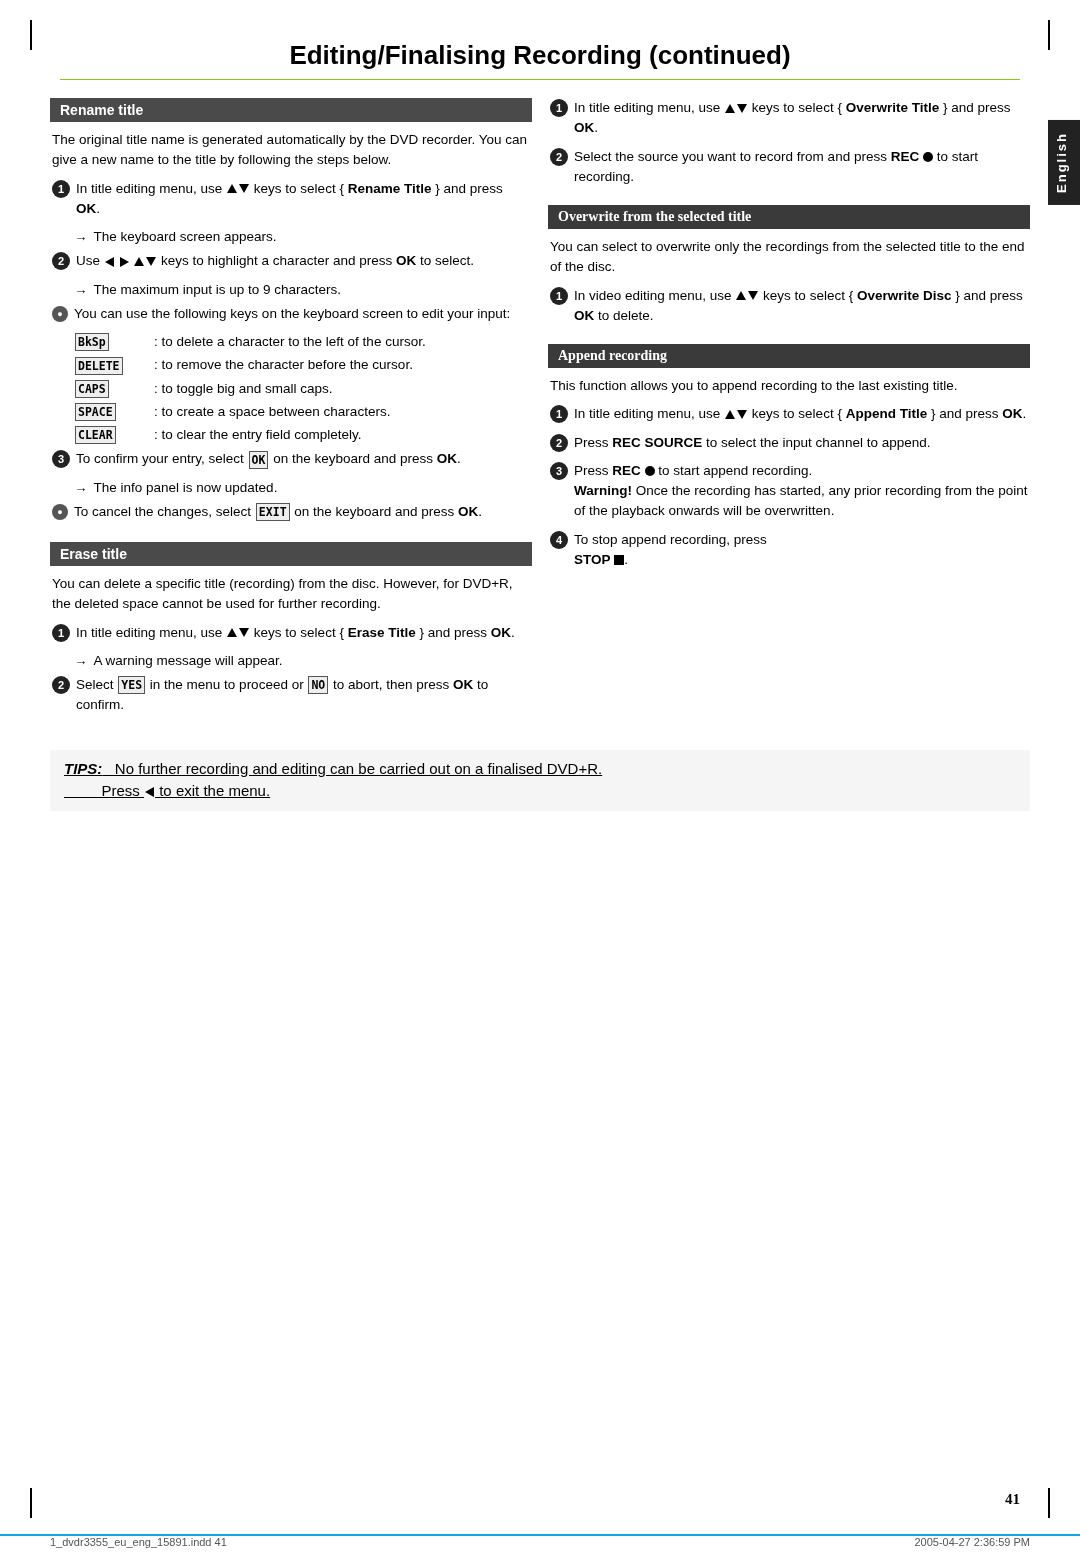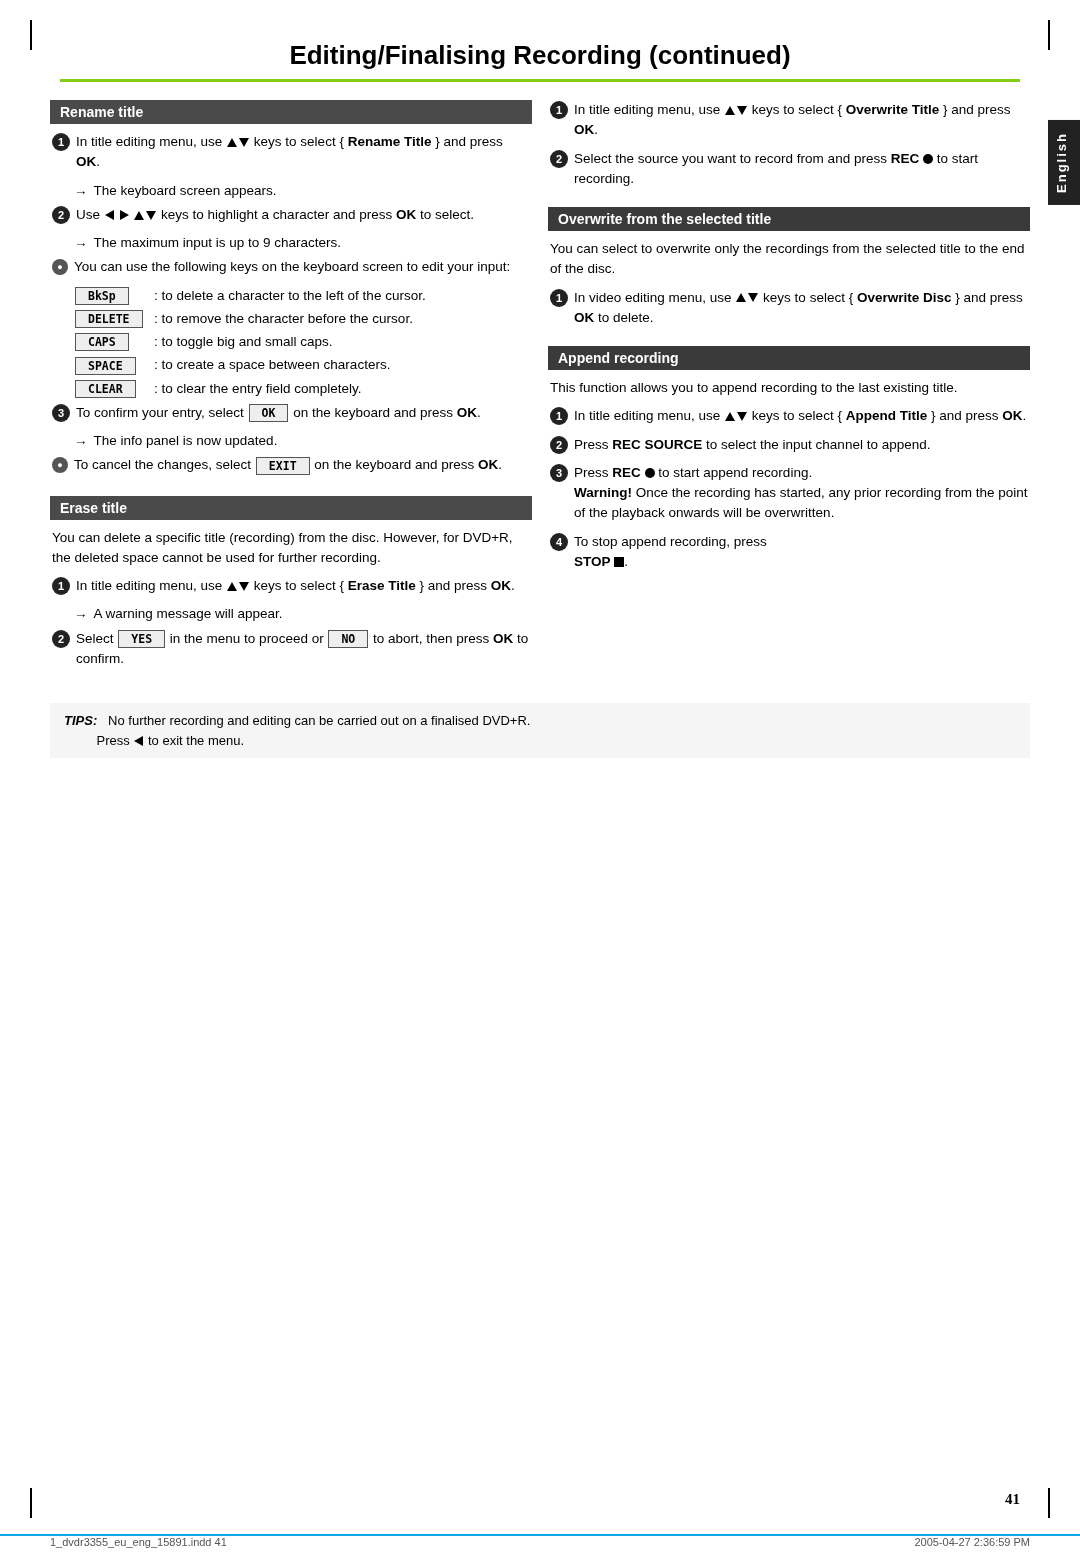--- a/index.html
+++ b/index.html
@@ -53,21 +53,21 @@
       height: 30px;
       background: #000;
     }
 
     
     .page-title {
       text-align: center;
       font-size: 26px;
       font-weight: bold;
       margin: 10px 60px 8px 60px;
-      border-bottom: 3px solid #84cc16;
+      border-bottom: 1px solid #84cc16;
       padding-bottom: 8px;
     }
 
     
     .english-tab {
       position: absolute;
       top: 120px;
       right: 0;
       width: 32px;
       background: #222;
@@ -110,20 +110,21 @@
       margin-top: 16px;
     }
     .section-header:first-child {
       margin-top: 0;
     }
     .section-header.orange {
       background: #c8600a;
     }
     .section-header.dark {
       background: #3a3a3a;
+      font-family: Liberation Serif, serif;
     }
 
     
     .body-text {
       font-size: 13.5px;
       line-height: 1.5;
       margin-bottom: 8px;
       padding: 0 2px;
     }
 
@@ -183,21 +184,21 @@
       flex-shrink: 0;
     }
 
     
     .key-badge {
       display: inline-block;
       border: 1.5px solid #555;
       background: #eee;
       font-size: 11.5px;
       font-weight: bold;
-      padding: 0px 12px;
+      padding: 0px 2px;
       margin: 0 1px;
       font-family: monospace;
       vertical-align: middle;
       line-height: 1.4;
     }
 
     
     .keys-table {
       margin-left: 24px;
       margin-top: 4px;
@@ -218,22 +219,23 @@
     .keys-desc {
       flex: 1;
     }
 
     
     .tips-box {
       background: #f5f5f5;
       border: none;
       margin: 16px 50px 10px 50px;
       padding: 8px 14px;
-      font-size: 13px;
+      font-size: 15px;
       line-height: 1.5;
+      text-decoration: underline;
     }
 
     
     .page-footer {
       position: absolute;
       bottom: 10px;
       left: 0;
       right: 0;
       display: flex;
       flex-direction: row;
@@ -324,20 +326,21 @@
   </h1>
 
   <div class="english-tab">English</div>
 
   <div class="content-area">
 
     <div class="left-column">
 
       <div class="section-header">Rename title</div>
 
+      <p class="body-text">The original title name is generated automatically by the DVD recorder. You can give a new name to the title by following the steps below.</p>
 
       <div class="numbered-item">
         <span class="num-circle">1</span>
         <span class="item-content">
           In title editing menu, use <span class="tri-up"></span><span class="tri-down"></span> keys to select { <b>Rename Title</b> } and press <b>OK</b>.
         </span>
       </div>
       <div class="arrow-indent">
         <span class="arrow-sym">→</span>
         <span>The keyboard screen appears.</span>

